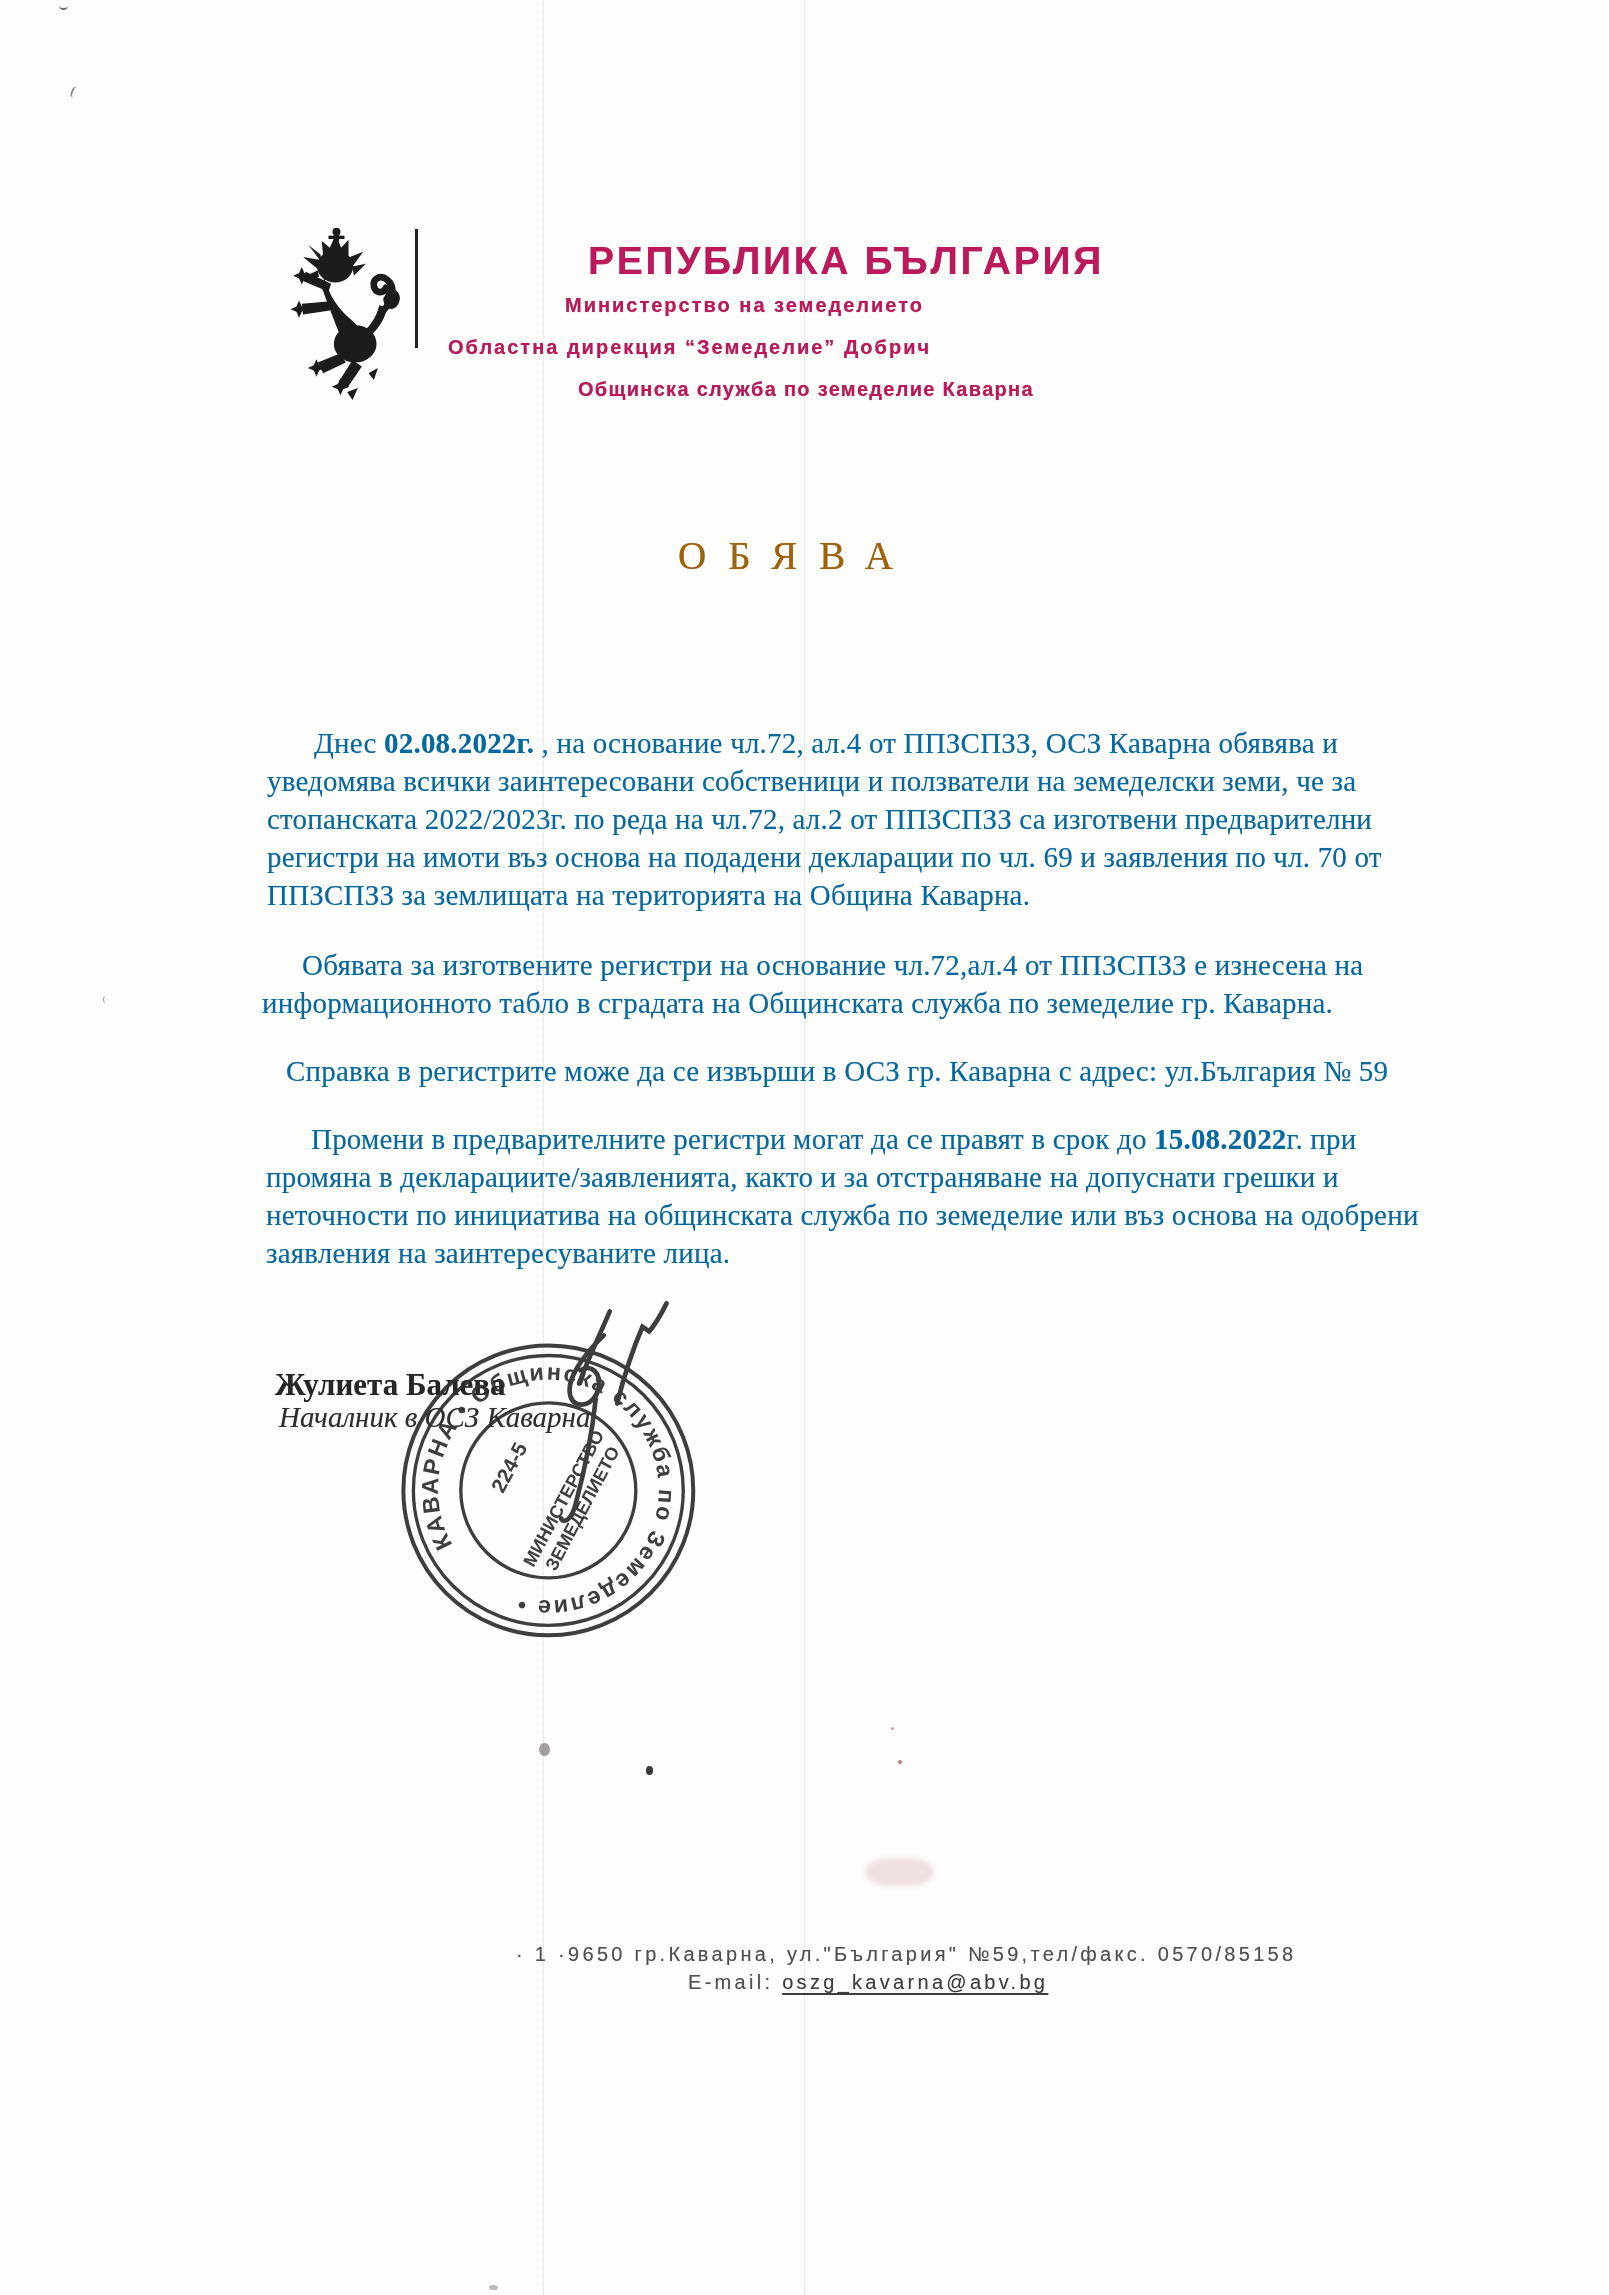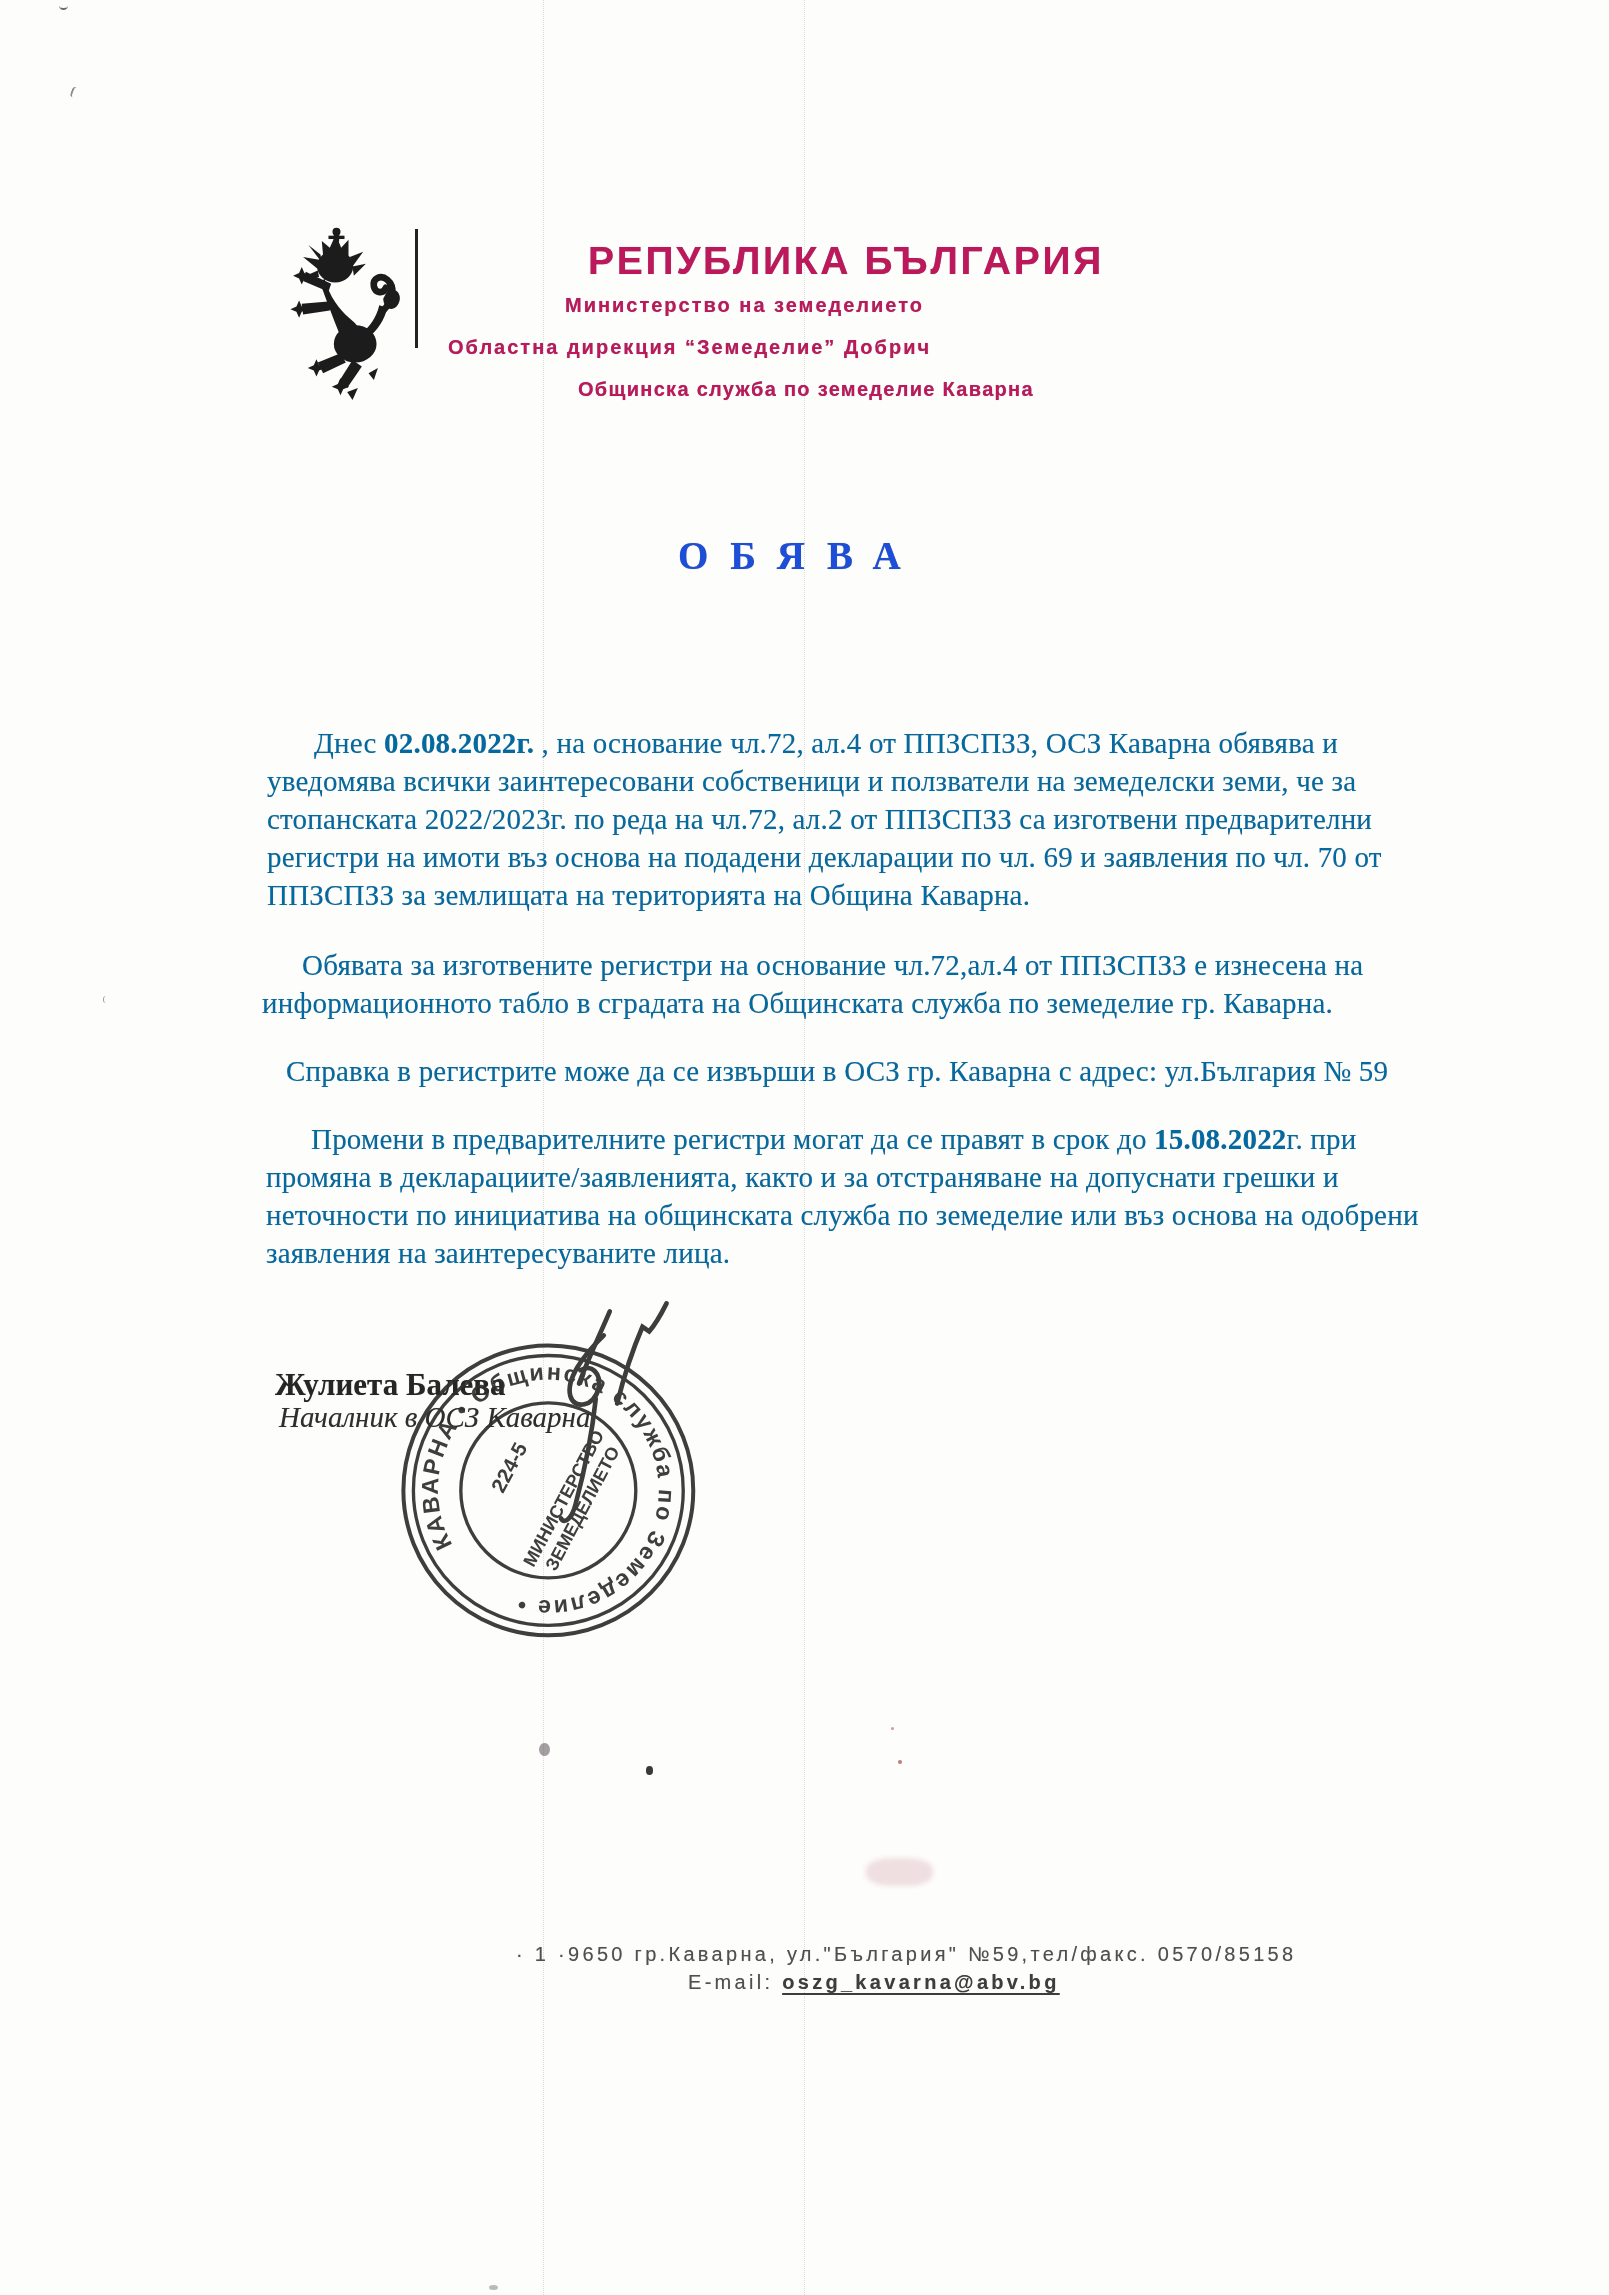--- a/index.html
+++ b/index.html
@@ -14,37 +14,37 @@
   
   .hdr{
     font-family:"Liberation Sans", sans-serif;font-weight:700;color:#be185d;
     text-shadow:0 0 0.7px rgba(30,30,30,0.55);
   }
   .hdr-country{font-size:39px;letter-spacing:2.7px;}
   .hdr-sub{font-size:20px;letter-spacing:2px;}
   .divider{position:absolute;left:415px;top:229px;width:3.3px;height:119px;background:#222;}
   
   .doc-title{
-    font-size:39px;font-weight:700;letter-spacing:22px;color:#1d4ed8;
+    font-size:39px;font-weight:400;letter-spacing:22px;color:#a16207;
     text-shadow:0 0 0.7px rgba(30,30,30,0.5);
   }
   
   .bodyline{
     font-size:29px;color:#0369a1;letter-spacing:0.2px;
     text-shadow:0 0 0.7px rgba(40,40,40,0.35);
   }
   .bodyline b{font-weight:700;}
   .sig-name{font-size:31px;font-weight:700;color:#262626;text-shadow:0 0 0.7px rgba(40,40,40,0.4);}
   .sig-role{font-size:29px;font-style:italic;color:#2e2e2e;text-shadow:0 0 0.7px rgba(40,40,40,0.35);}
   
   .footer{
     font-family:"Liberation Sans", sans-serif;color:#4f4f4f;
     font-size:20px;letter-spacing:3.3px;text-shadow:0 0 0.7px rgba(70,70,70,0.4);
   }
-  .footer .email{font-weight:700;color:#3d3d3d;text-decoration:underline;text-underline-offset:4px;text-decoration-thickness:2px;margin-top:43px;}
+  .footer .email{font-weight:400;color:#3d3d3d;text-decoration:underline;text-underline-offset:4px;text-decoration-thickness:2px;margin-top:43px;}
   
   .stamp-ring{font-family:"Liberation Sans", sans-serif;font-weight:700;font-size:35px;letter-spacing:3px;fill:#2e2e2e;}
   .stamp-inner{font-family:"Liberation Sans", sans-serif;font-weight:700;fill:#2e2e2e;}
   
   .speck{position:absolute;border-radius:50%;}
 </style>
 </head>
 <body>
 
 <div class="scanline" style="left:543px;"></div>

